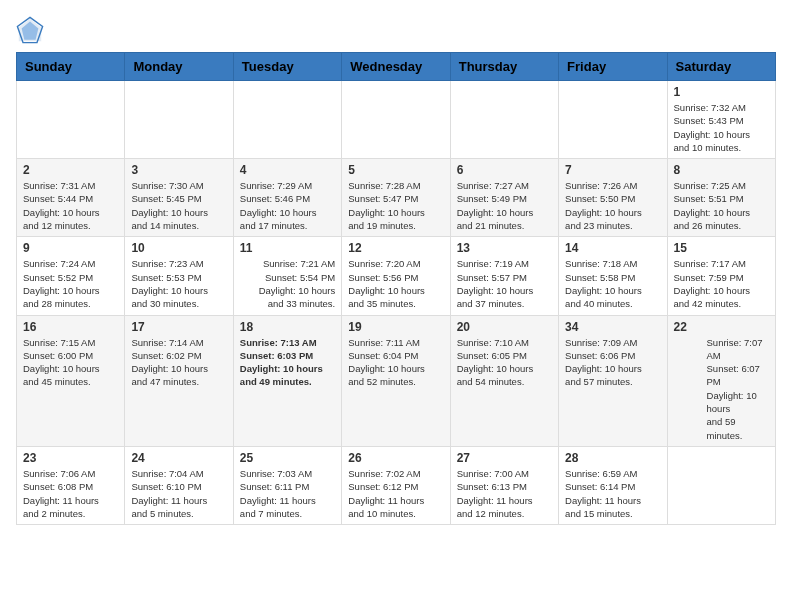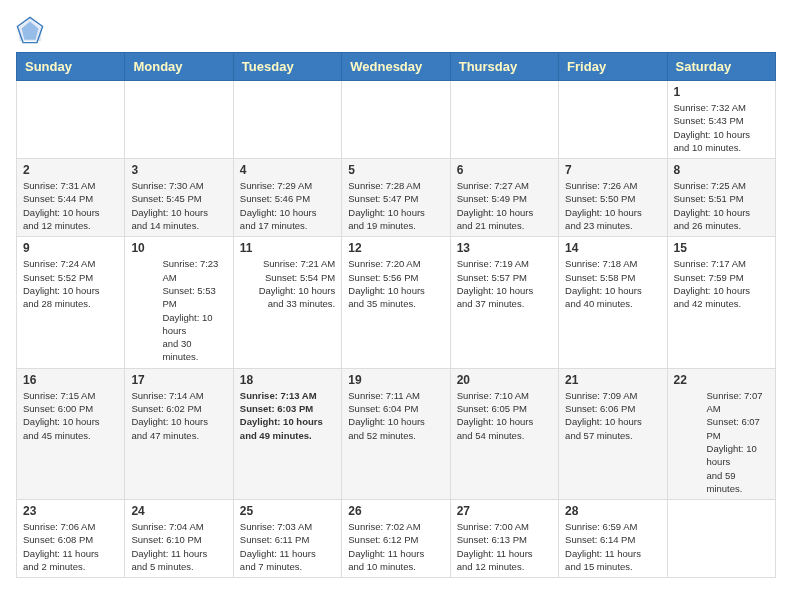--- a/index.html
+++ b/index.html
@@ -52,21 +52,21 @@
       font-size: 14px;
       color: #555;
     }
     .calendar {
       width: 100%;
       border-collapse: collapse;
       border: 1px solid #ccc;
     }
     .calendar th {
       background-color: #3a7bbf;
-      color: #fef9c3;
+      color: #000000;
       font-size: 13px;
       font-weight: bold;
       padding: 6px 8px;
       text-align: left;
       border: 1px solid #2e6aa8;
     }
     .calendar td {
       vertical-align: top;
       width: calc(100% / 7);
       min-height: 80px;
@@ -198,21 +198,21 @@
       <tr>
         <td>
           <span class="day-number">9</span>
           <div class="day-info" style="white-space: pre-line;">Sunrise: 7:24 AM
 Sunset: 5:52 PM
 Daylight: 10 hours
 and 28 minutes.</div>
         </td>
         <td>
           <span class="day-number">10</span>
-          <div class="day-info" style="white-space: pre-line; margin-left: 31px;">Sunrise: 7:23 AM
+          <div class="day-info" style="white-space: pre-line;">Sunrise: 7:23 AM
 Sunset: 5:53 PM
 Daylight: 10 hours
 and 30 minutes.</div>
         </td>
         <td>
           <span class="day-number">11</span>
           <div class="day-info" style="white-space: pre-line; text-align: right;">Sunrise: 7:21 AM
 Sunset: 5:54 PM
 Daylight: 10 hours
 and 33 minutes.</div>
@@ -276,21 +276,21 @@
 and 52 minutes.</div>
         </td>
         <td>
           <span class="day-number">20</span>
           <div class="day-info" style="white-space: pre-line;">Sunrise: 7:10 AM
 Sunset: 6:05 PM
 Daylight: 10 hours
 and 54 minutes.</div>
         </td>
         <td>
-          <span class="day-number">21</span>
+          <span class="day-number">34</span>
           <div class="day-info" style="white-space: pre-line;">Sunrise: 7:09 AM
 Sunset: 6:06 PM
 Daylight: 10 hours
 and 57 minutes.</div>
         </td>
         <td>
           <span class="day-number">22</span>
           <div class="day-info" style="white-space: pre-line; margin-left: 33px;">Sunrise: 7:07 AM
 Sunset: 6:07 PM
 Daylight: 10 hours

